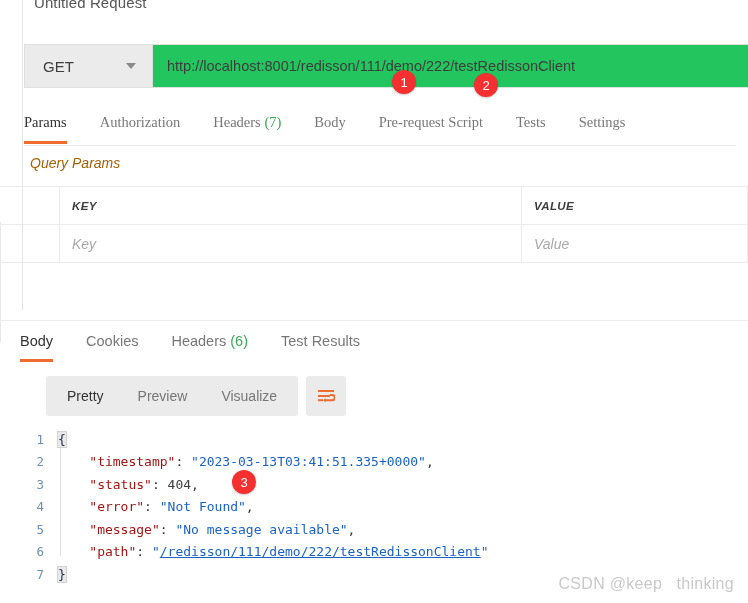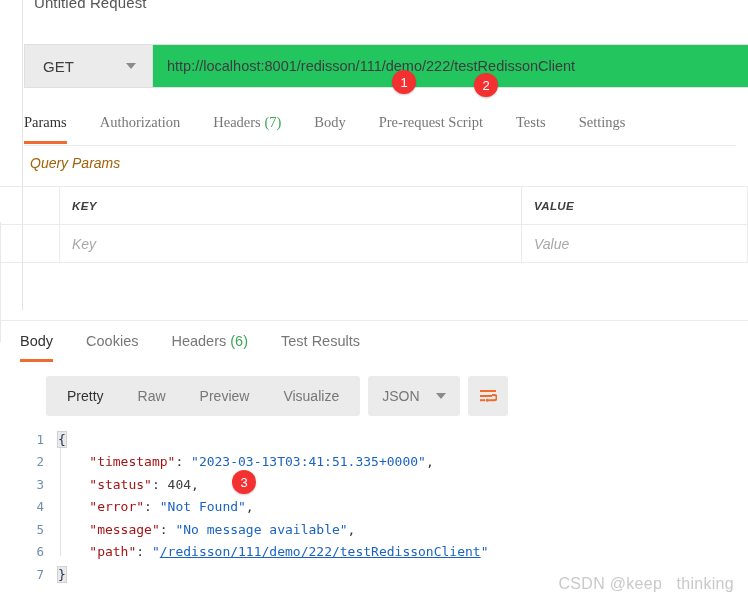--- a/index.html
+++ b/index.html
@@ -376,28 +376,23 @@
 <div class="res-tabs">
     <div class="tab active"><span>Body</span></div>
     <div class="tab"><span>Cookies</span></div>
     <div class="tab"><span>Headers</span><span class="count"> (6)</span></div>
     <div class="tab"><span>Test Results</span></div>
   </div>
 
 <div class="res-toolbar">
   <div class="fmt-group">
       <div class="fmt-btn active">Pretty</div>
-      <div class="fmt-btn">Raw</div>
       <div class="fmt-btn">Preview</div>
       <div class="fmt-btn">Visualize</div>
     </div>
-  <div class="json-select">
-    <span class="lbl">JSON</span>
-    <span class="caret"></span>
-  </div>
   <div class="wrap-btn">
     <svg width="18" height="16" viewBox="0 0 18 16">
       <rect x="1" y="2" width="16" height="2" fill="#ef6c2e"></rect>
       <rect x="1" y="7" width="12" height="2" fill="#ef6c2e"></rect>
       <path d="M13 7 h2.2 a2.6 2.6 0 0 1 0 5.2 H7.2" fill="none" stroke="#ef6c2e" stroke-width="2"></path>
       <path d="M8.6 10.2 L6.2 12.2 L8.6 14.2 Z" fill="#ef6c2e"></path>
       <rect x="1" y="11.2" width="5" height="2" fill="#ef6c2e"></rect>
     </svg>
   </div>
 </div>

